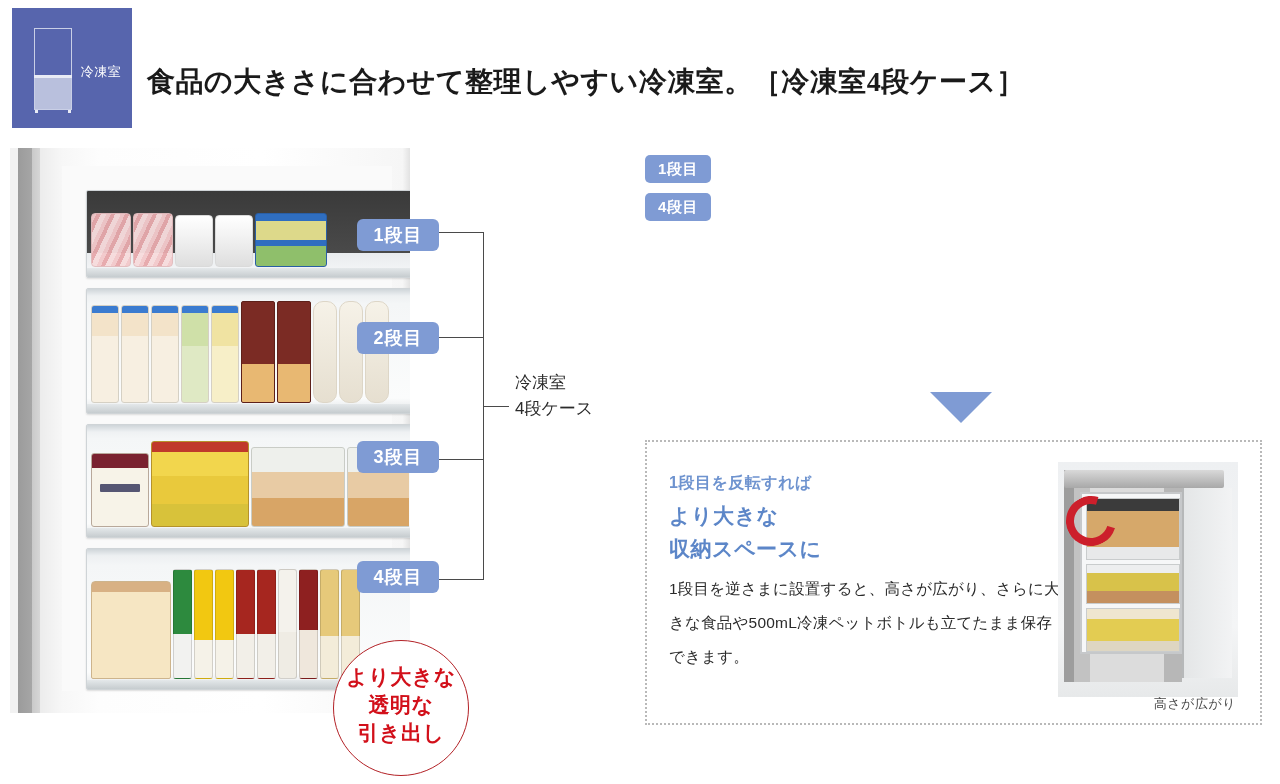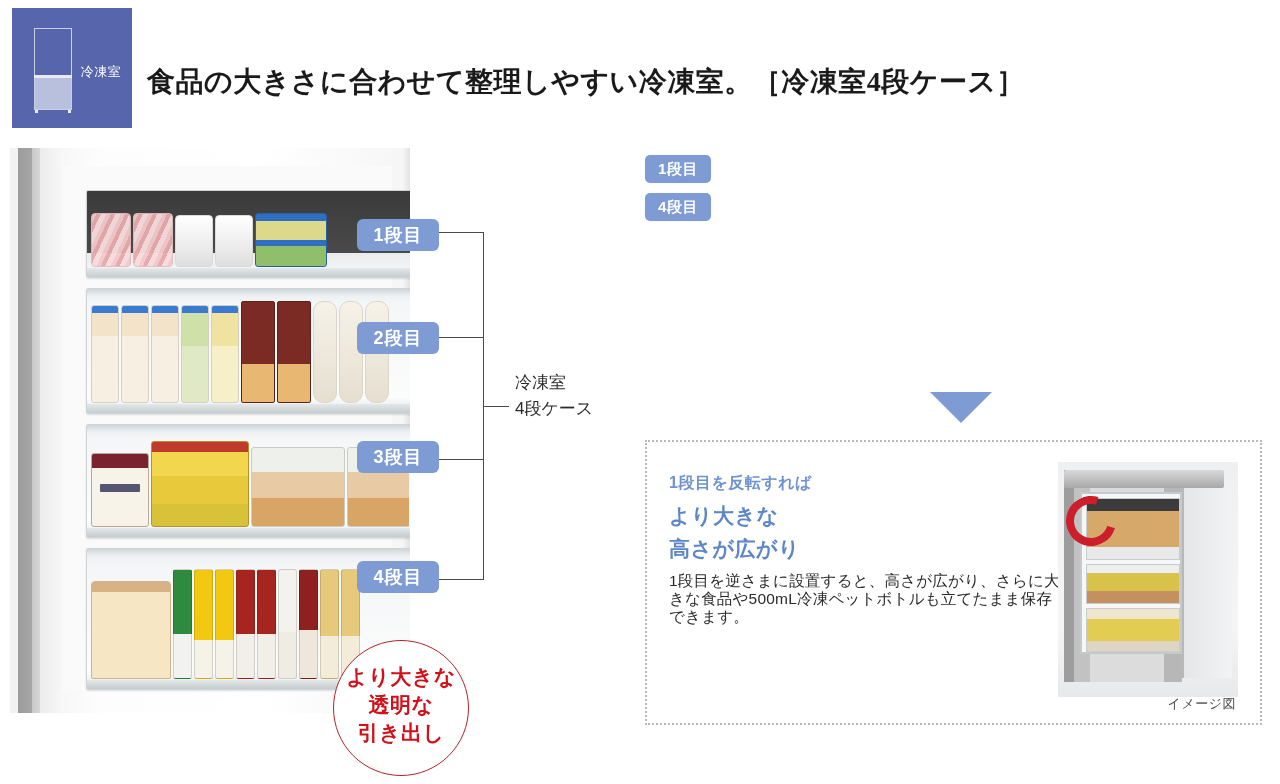--- a/index.html
+++ b/index.html
@@ -368,21 +368,21 @@
     letter-spacing: 0.5px;
     font-family: Liberation Mono, monospace;
   }
   #flip-head-1 { top: 60px; }
   #flip-head-2 { top: 93px; }
   #flip-body {
     position: absolute;
     left: 22px; top: 130px;
     width: 392px;
     font-size: 15.5px;
-    line-height: 18px;
+    line-height: 34px;
     color: #2b2b2b;
     letter-spacing: 0.2px;
   }
   #flip-photo {
     position: absolute;
     right: 22px; top: 20px;
     width: 180px; height: 235px;
     background: linear-gradient(to bottom,#eef0f2 0%, #f4f5f6 70%, #e7e9ea 100%);
     overflow: hidden;
   }
@@ -564,29 +564,29 @@
     <span class="spec-badge">4段目</span>
   </div>
 
   <div id="down-arrow"></div>
 </div>
 
 <div id="flip-panel">
 
   <div id="flip-eyebrow">1段目を反転すれば</div>
   <div id="flip-head-1">より大きな</div>
-  <div id="flip-head-2">高さが広がり</div>
+  <div id="flip-head-2">収納スペースに</div>
   <div id="flip-body">1段目を逆さまに設置すると、高さが広がり、さらに大きな食品や500mL冷凍ペットボトルも立てたまま保存できます。</div>
 
   <div id="flip-photo">
     <div class="mini-body"></div>
     <div class="mini-top-cap"></div>
     <div class="mini-door"></div>
     <div class="mini-cavity">
       <div class="mini-shelf s1"></div>
       <div class="mini-shelf s2"></div>
       <div class="mini-shelf s3"></div>
     </div>
     <div class="mini-arrow"></div>
   </div>
 
-  <div id="flip-photo-caption">イメージ図</div>
+  <div id="flip-photo-caption">高さが広がり</div>
 </div>
 
 </body></html>

